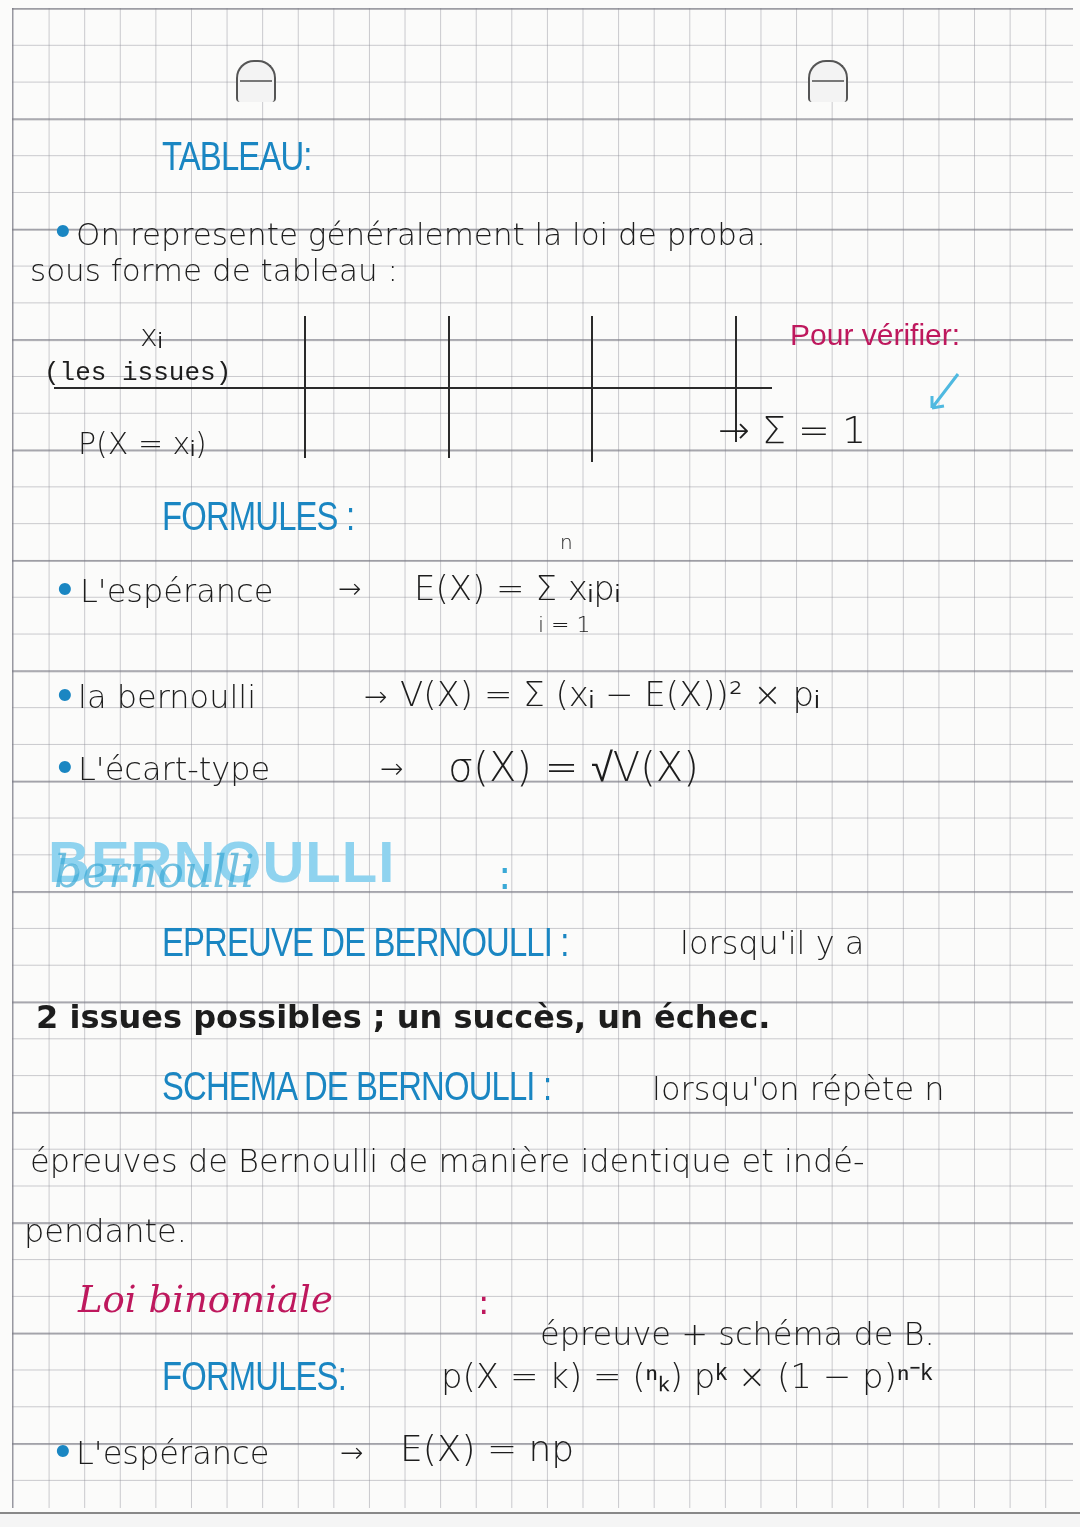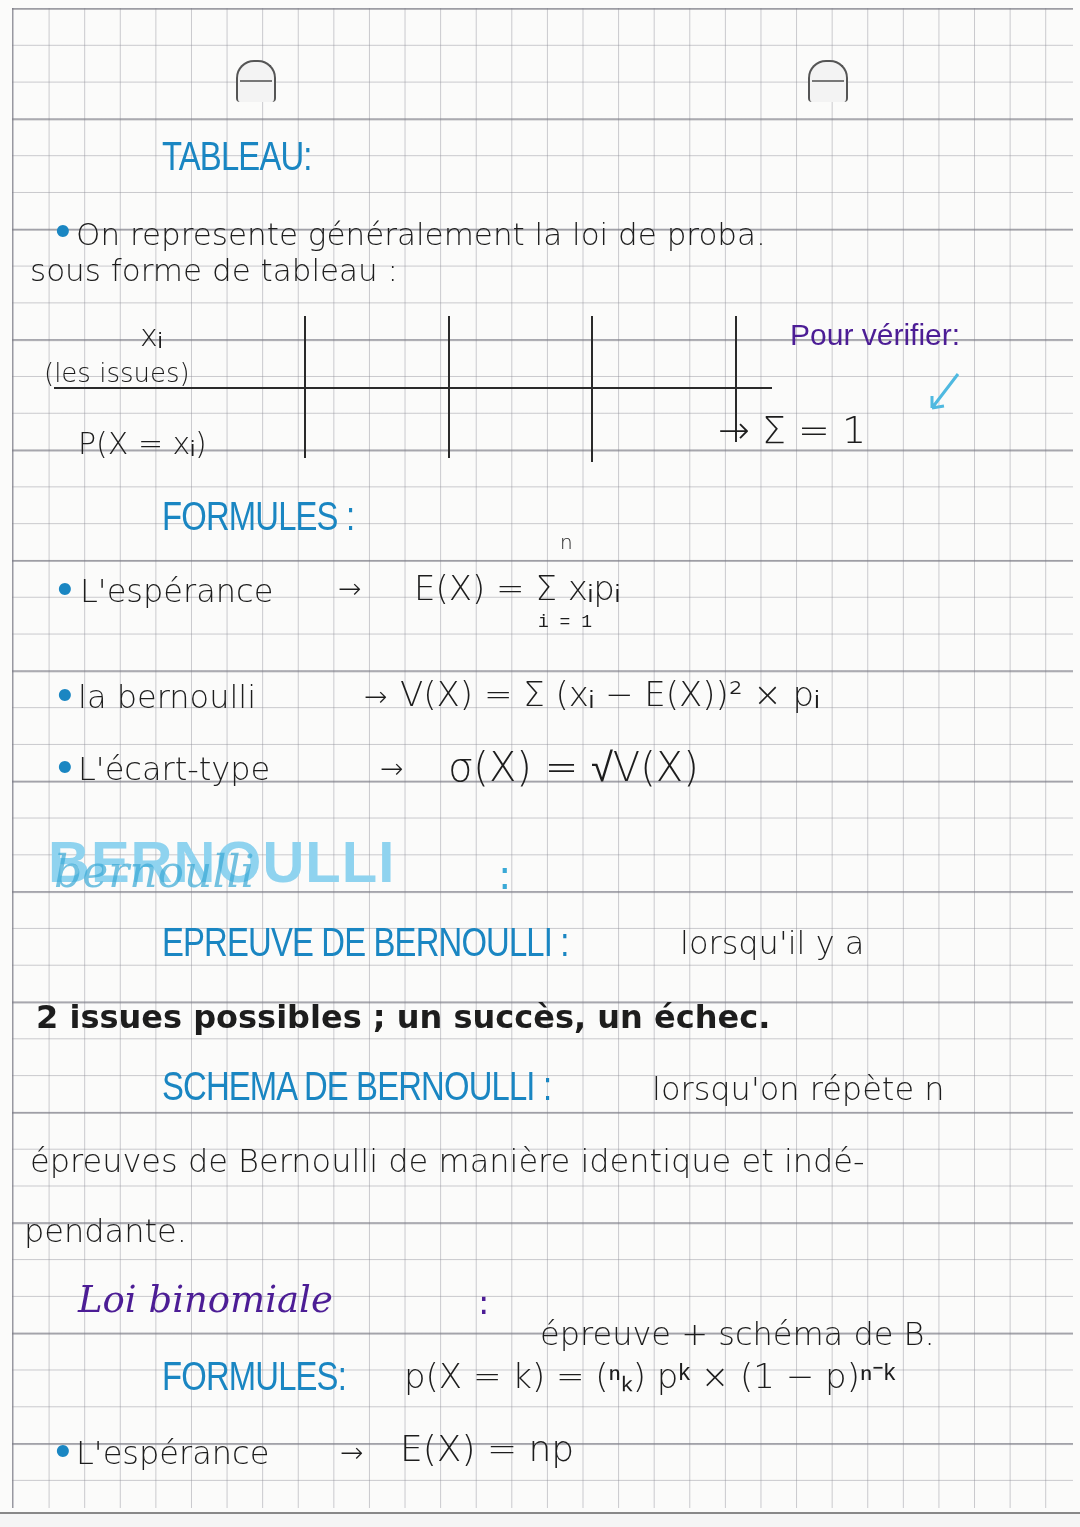--- a/index.html
+++ b/index.html
@@ -13,21 +13,21 @@
     border-left:1px solid rgba(120,120,130,.5);}
   .grid.bold{background-image:
       linear-gradient(to bottom, rgba(120,120,130,.55) 1.5px, transparent 1.5px);
     background-size:100% 110.4px;}
   .hole{position:absolute;width:36px;height:40px;border-radius:18px 18px 4px 4px;
     border:2px solid #555;border-bottom:none;background:#f3f3f3;}
   .hole::after{content:"";position:absolute;left:2px;right:2px;top:18px;border-top:2px solid #777;}
   .t{position:absolute;white-space:nowrap;}
   .blue{color:#1a86c2;font-family:"Liberation Sans Narrow","Liberation Sans",sans-serif;letter-spacing:-1px;transform:scaleX(.82);transform-origin:left;}
   .ink{font-family:"DejaVu Sans",sans-serif;font-weight:300;}
-  .light{color:#4c1d95;text-align:center;}
+  .light{color:#be185d;text-align:center;}
   .dot{color:#1a86c2;font-weight:bold;}
   .vline{position:absolute;width:2px;background:#2a2a2a;}
   .hline{position:absolute;height:2px;background:#2a2a2a;}
   .bern{position:absolute;left:48px;top:828px;font-size:58px;font-weight:bold;color:#8fd3ef;
     font-family:"Liberation Sans",sans-serif;letter-spacing:1px;}
   .bern2{position:absolute;left:54px;top:846px;font-size:44px;color:#3aa9d6;font-style:italic;
     font-family:"DejaVu Serif",serif;opacity:.7;}
 </style>
 </head>
 <body>
@@ -39,42 +39,42 @@
 <div class="hole" style="left:808px;top:60px;"></div>
 
 <div class="t blue" style="left:162px;top:134px;font-size:40px;">TABLEAU:</div>
 
 <span class="t dot" style="left:52px;top:212px;font-size:34px;">•</span>
 <div class="t ink" style="left:76px;top:216px;font-size:31px;">On represente généralement la loi de proba.</div>
 <div class="t ink" style="left:30px;top:252px;font-size:31px;">sous forme de tableau :</div>
 
 <div>
   <div class="t ink" style="left:140px;top:318px;font-size:30px;">xᵢ</div>
-  <div class="t ink" style="left:44px;top:358px;font-size:26px;">(les issues)</div>
+  <div class="t ink" style="left:44px;top:358px;font-size:26px;font-family:Liberation Mono, monospace;">(les issues)</div>
   <div class="t ink" style="left:78px;top:426px;font-size:30px;text-align:center;">P(X = xᵢ)</div>
   <div class="hline" style="left:54px;top:387px;width:718px;"></div>
   <div class="vline" style="left:304px;top:316px;height:142px;"></div>
   <div class="vline" style="left:448px;top:316px;height:142px;"></div>
   <div class="vline" style="left:591px;top:316px;height:146px;"></div>
   <div class="vline" style="left:735px;top:316px;height:126px;"></div>
   <div class="t ink" style="left:718px;top:408px;font-size:38px;">→ Σ = 1</div>
   <div class="t light" style="left:790px;top:318px;font-size:30px;font-family:'Liberation Sans',sans-serif;">Pour vérifier:</div>
   <svg style="position:absolute;left:920px;top:370px;" width="50" height="50">
     <path d="M38 4 L12 38 M12 38 L12 26 M12 38 L24 36" stroke="#4fb9e0" stroke-width="3" fill="none"></path>
   </svg>
 </div>
 
 <div class="t blue" style="left:162px;top:494px;font-size:40px;">FORMULES :</div>
 
 <span class="t dot" style="left:54px;top:570px;font-size:34px;">•</span>
 <div class="t ink" style="left:80px;top:572px;font-size:32px;">L'espérance</div>
 <div class="t ink" style="left:338px;top:572px;font-size:28px;">→</div>
 <div class="t ink" style="left:414px;top:568px;font-size:34px;">E(X) = Σ xᵢpᵢ</div>
 <div class="t ink" style="left:560px;top:530px;font-size:20px;">n</div>
-<div class="t ink" style="left:538px;top:612px;font-size:18px;font-family:Liberation Mono, monospace;">i = 1</div>
+<div class="t ink" style="left:538px;top:612px;font-size:22px;">i = 1</div>
 
 <span class="t dot" style="left:54px;top:676px;font-size:34px;">•</span>
 <div class="t ink" style="left:78px;top:678px;font-size:32px;">la bernoulli</div>
 <div class="t ink" style="left:364px;top:680px;font-size:28px;">→</div>
 <div class="t ink" style="left:400px;top:674px;font-size:34px;">V(X) = Σ (xᵢ − E(X))² × pᵢ</div>
 
 <span class="t dot" style="left:54px;top:748px;font-size:34px;">•</span>
 <div class="t ink" style="left:78px;top:750px;font-size:32px;">L'écart-type</div>
 <div class="t ink" style="left:380px;top:752px;font-size:28px;">→</div>
 <div class="t ink" style="left:448px;top:744px;font-size:40px;">σ(X) = √V(X)</div>
@@ -90,20 +90,20 @@
 <div class="t blue" style="left:162px;top:1064px;font-size:40px;">SCHEMA DE BERNOULLI :</div>
 <div class="t ink" style="left:652px;top:1070px;font-size:32px;">lorsqu'on répète n</div>
 <div class="t ink" style="left:30px;top:1142px;font-size:32px;">épreuves de Bernoulli de manière identique et indé-</div>
 <div class="t ink" style="left:24px;top:1212px;font-size:32px;">pendante.</div>
 
 <div class="t light" style="left:78px;top:1278px;font-size:37px;font-family:'DejaVu Serif',serif;font-style:italic;">Loi binomiale</div>
 <div class="t light" style="left:478px;top:1282px;font-size:34px;">:</div>
 <div class="t ink" style="left:540px;top:1286px;font-size:32px;margin-top:29px;">épreuve + schéma de B.</div>
 
 <div class="t blue" style="left:162px;top:1354px;font-size:40px;">FORMULES:</div>
-<div class="t ink" style="left:404px;top:1352px;font-size:34px;">p(X = k) = (ⁿₖ) pᵏ × (1 − p)ⁿ⁻ᵏ</div>
+<div class="t ink" style="left:404px;top:1352px;font-size:34px;padding-left:37px;">p(X = k) = (ⁿₖ) pᵏ × (1 − p)ⁿ⁻ᵏ</div>
 
 <span class="t dot" style="left:52px;top:1432px;font-size:34px;">•</span>
 <div class="t ink" style="left:76px;top:1434px;font-size:32px;">L'espérance</div>
 <div class="t ink" style="left:340px;top:1436px;font-size:28px;">→</div>
 <div class="t ink" style="left:400px;top:1428px;font-size:36px;">E(X) = np</div>
 
 <div style="position:absolute;left:0;top:1512px;width:1080px;height:15px;background:#f5f5f5;border-top:2px solid #888;"></div>
 
 </body></html>

